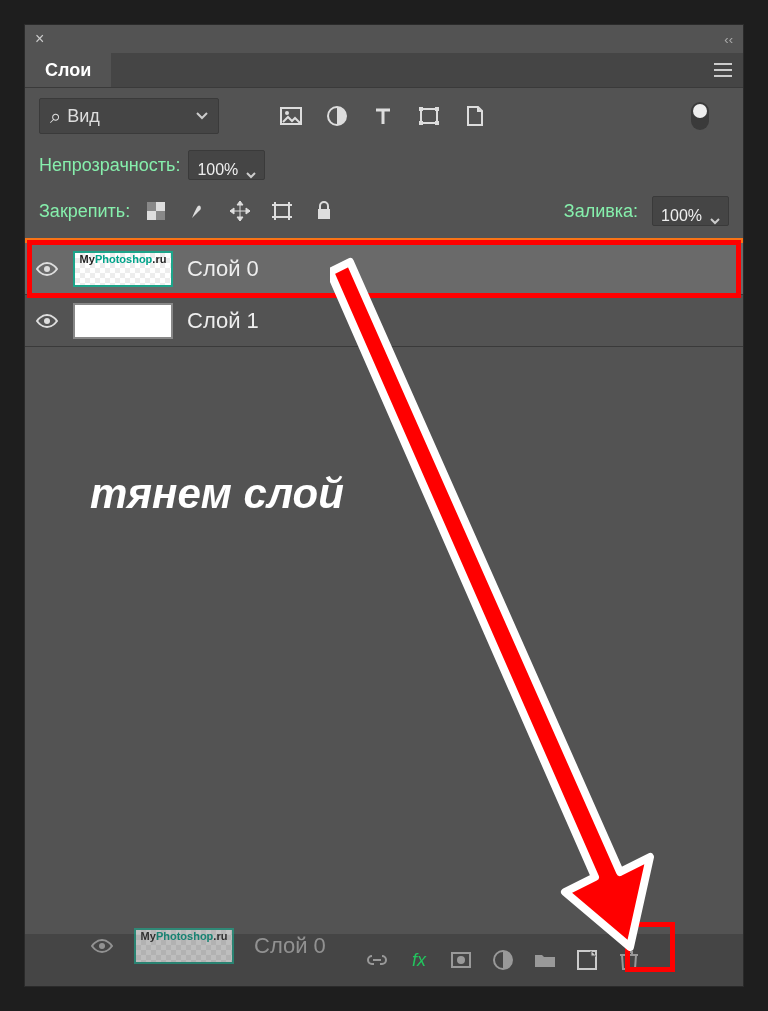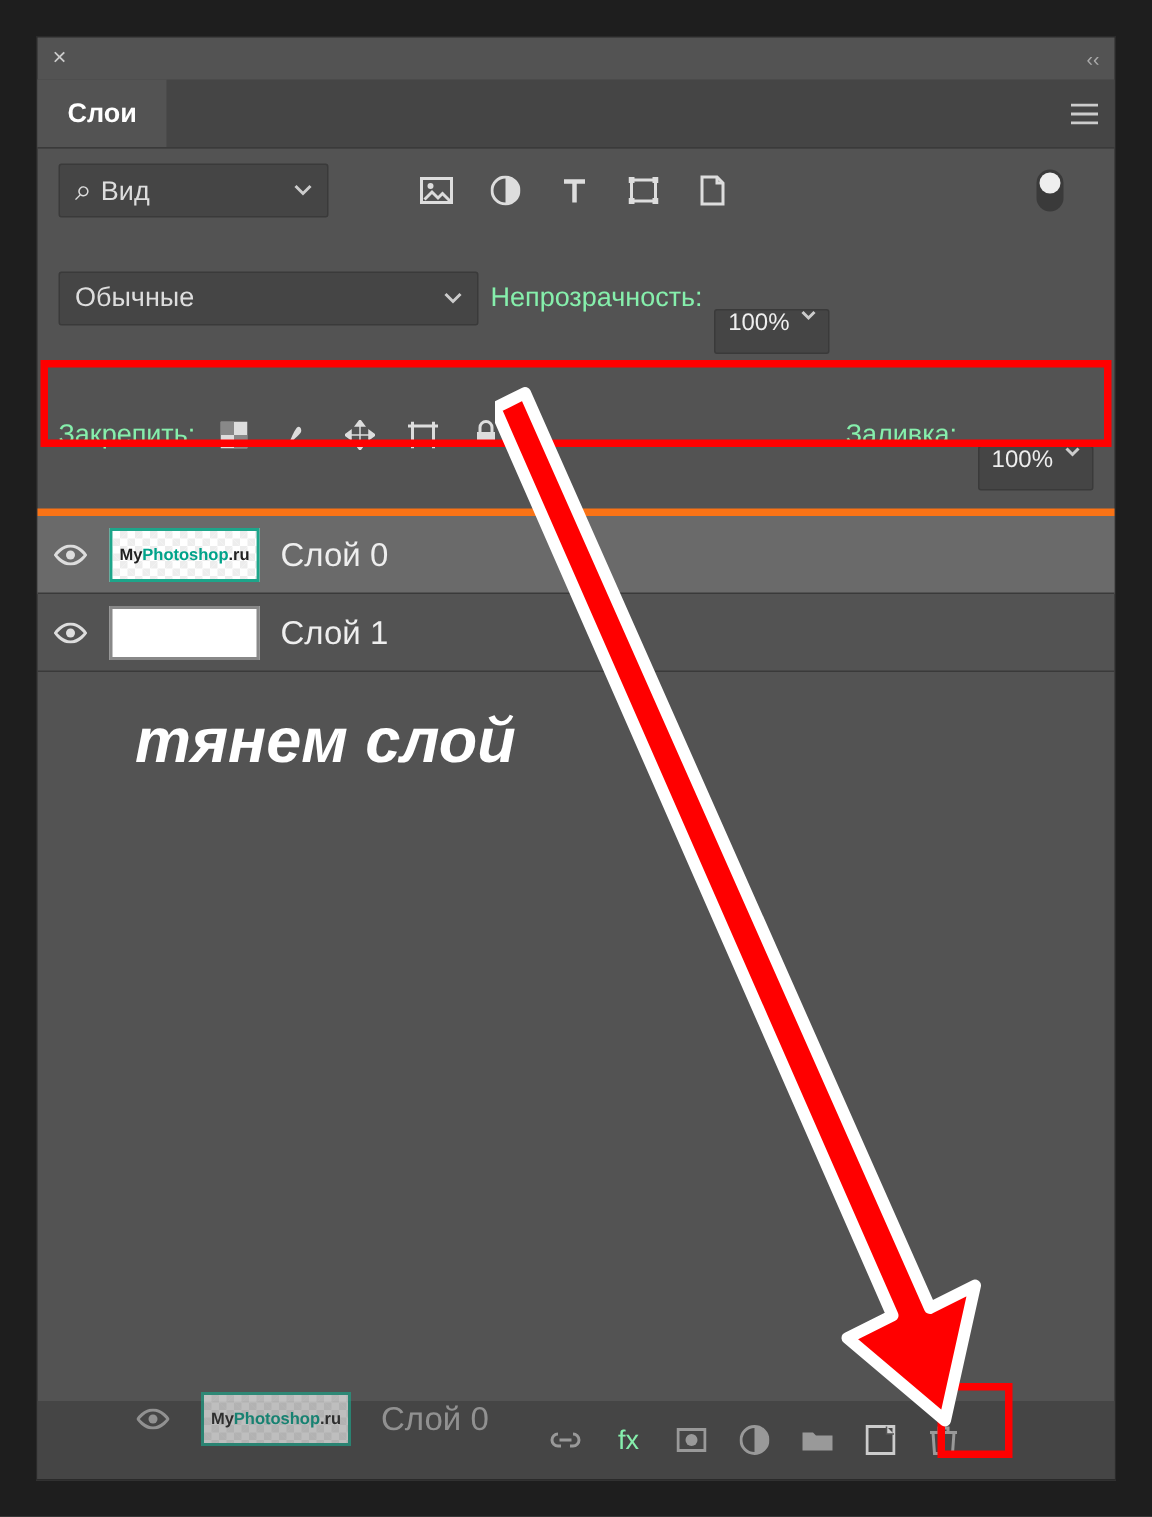--- a/index.html
+++ b/index.html
@@ -5,57 +5,57 @@
   * { box-sizing: border-box; margin: 0; padding: 0; font-family: Arial, Helvetica, sans-serif; }
   body { background: #1e1e1e; width: 768px; height: 1011px; overflow: hidden; position: relative; }
   .panel {
     position: absolute; left: 24px; top: 24px; width: 720px; height: 963px;
     background: #535353; border: 1px solid #2a2a2a;
   }
   .titlebar { height: 28px; display:flex; align-items:center; padding: 0 10px; color:#ccc; }
   .titlebar .close { font-size: 16px; color:#ccc; cursor:pointer; }
   .titlebar .collapse { margin-left:auto; font-size:13px; color:#aaa; cursor:pointer; }
 
-  .tabs { display:flex; align-items:stretch; height:46px; background:#454545; border-bottom:1px solid #3a3a3a; }
+  .tabs { display:flex; align-items:stretch; height:35px; background:#454545; border-bottom:1px solid #3a3a3a; }
   .tab { padding: 0 20px; display:flex; align-items:center; color:#ccc; font-size:18px; cursor:pointer; }
   .tab.active { background:#535353; color:#fff; font-weight:bold; }
   .menu-icon { margin-left:auto; width:40px; display:flex; align-items:center; justify-content:center; color:#ccc; cursor:pointer; }
 
   .toolbar1 { display:flex; align-items:center; gap:10px; padding: 10px 14px; }
   .dropdown { height:36px; background:#454545; border:1px solid #3a3a3a; display:flex; align-items:center; padding:0 10px; color:#ddd; font-size:18px; cursor:pointer; border-radius:2px; }
   .dropdown .chev { margin-left:auto; }
   .icon-row { display:flex; gap:22px; margin-left:50px; }
   .ico { width:24px; height:24px; color:#ddd; display:flex; align-items:center; justify-content:center; cursor:pointer; }
   .toggle { width:18px; height:28px; background:#3a3a3a; border-radius:9px; margin-left:auto; margin-right:20px; position:relative; cursor:pointer; }
   .toggle::after { content:""; position:absolute; top:2px; left:2px; width:14px; height:14px; background:#eee; border-radius:50%; }
 
   .row2 { display:flex; align-items:center; gap:8px; padding: 6px 14px 10px; }
   .label-txt { color:#86efac; font-size:18px; }
-  .num-box { display:flex; align-items:flex-start; background:#454545; border:1px solid #3a3a3a; height:30px; padding:0 8px; color:#eee; font-size:16px; border-radius:2px;margin-top:45px; }
+  .num-box { display:flex; align-items:flex-end; background:#454545; border:1px solid #3a3a3a; height:30px; padding:0 8px; color:#eee; font-size:16px; border-radius:2px; }
   .chev-sm { padding-left:8px; color:#ccc; display:inline-flex; }
 
   .lock-row { display:flex; align-items:center; gap:14px; padding: 6px 14px 12px; border-bottom:5px solid #f97316; }
   .lock-row .icos { display:flex; gap:18px; }
 
   .layers-area { padding: 0; }
   .layer-row { height:52px; display:flex; align-items:center; gap:14px; padding: 0 10px; border-bottom:1px solid #3a3a3a; }
   .layer-row.selected { background:#6a6a6a; }
   .eye { width:24px; color:#ddd; cursor:pointer; display:flex; justify-content:center;}
   .thumb { width:100px; height:36px; background:#eee; border:2px solid #1da58a; position:relative; overflow:hidden; }
   .thumb.trans {
     background-image:
       linear-gradient(45deg,#ccc 25%,transparent 25%),
       linear-gradient(-45deg,#ccc 25%,transparent 25%),
       linear-gradient(45deg,transparent 75%,#ccc 75%),
       linear-gradient(-45deg,transparent 75%,#ccc 75%);
     background-size: 10px 10px;
     background-position: 0 0,0 5px,5px -5px,-5px 0;
     background-color: #fff;
   }
-  .thumb .wm { position:absolute; inset:0; display:flex; align-items:center; justify-content:center; font-size:11px; font-weight:bold; color:#222; background:rgba(255,255,255,0.65); }
+  .thumb .wm { position:absolute; inset:0; display:flex; justify-content:center; font-size:11px; font-weight:bold; color:#222; background:rgba(255,255,255,0.65); }
   .thumb .wm b { color:#00a38a; }
   .layer-name { color:#eee; font-size:22px; }
 
   .hilite-box { position:absolute; border:5px solid #ff0000; pointer-events:none; }
   .hl-layer0 { left:27px; top:240px; width:714px; height:58px; }
   .hl-newlayer { left:625px; top:922px; width:50px; height:50px; }
 
   .annot { position:absolute; left:90px; top:470px; color:#fff; font-size:42px; font-style:italic; font-weight:bold; pointer-events:none; }
 
   .drag-ghost {
@@ -132,28 +132,20 @@
           <svg width="18" height="22" viewBox="0 0 18 22">
             <path d="M2 2h10l4 4v14H2z" stroke="#ddd" fill="none" stroke-width="2"></path>
             <path d="M12 2v4h4" stroke="#ddd" fill="none" stroke-width="2"></path>
           </svg>
         </div>
     </div>
     <div class="toggle"></div>
   </div>
 
   <div class="row2">
-    <div class="dropdown" style="width:280px">
-      <span>Обычные</span>
-      <span class="chev">
-          <svg width="12" height="8" viewBox="0 0 12 8">
-            <path d="M1 1l5 5 5-5" stroke="#ccc" stroke-width="2" fill="none"></path>
-          </svg>
-        </span>
-    </div>
     <span class="label-txt">Непрозрачность:</span>
     <div class="num-box">
       <span>100%</span>
       <span class="chev-sm">
           <svg width="10" height="7" viewBox="0 0 10 7">
             <path d="M1 1l4 4 4-4" stroke="#ccc" stroke-width="2" fill="none"></path>
           </svg>
         </span>
     </div>
   </div>
@@ -229,21 +221,21 @@
     </div>
   </div>
 
   <div class="footer">
     <div class="ico">
         <svg width="22" height="12" viewBox="0 0 22 12">
           <path d="M7 6H3a3 3 0 010-6 M15 6h4a3 3 0 010 6 M7 6h8" stroke="#999" fill="none" stroke-width="0"></path>
           <path d="M6 2a4 4 0 000 8h2M16 2a4 4 0 010 8h-2M7 6h8" stroke="#999" fill="none" stroke-width="2"></path>
         </svg>
       </div>
-    <div class="ico" style="font-size:18px;color:#86efac">fx</div>
+    <div class="ico" style="font-style:italic;font-size:18px;color:#22c55e">fx</div>
     <div class="ico">
         <svg width="20" height="16" viewBox="0 0 20 16">
           <rect x="1" y="1" width="18" height="14" stroke="#999" fill="none" stroke-width="2"></rect>
           <circle cx="10" cy="8" r="4" fill="#999"></circle>
         </svg>
       </div>
     <div class="ico">
         <svg width="20" height="20" viewBox="0 0 20 20">
           <circle cx="10" cy="10" r="9" stroke="#999" fill="none" stroke-width="2"></circle>
           <path d="M10 1a9 9 0 010 18z" fill="#999"></path>

